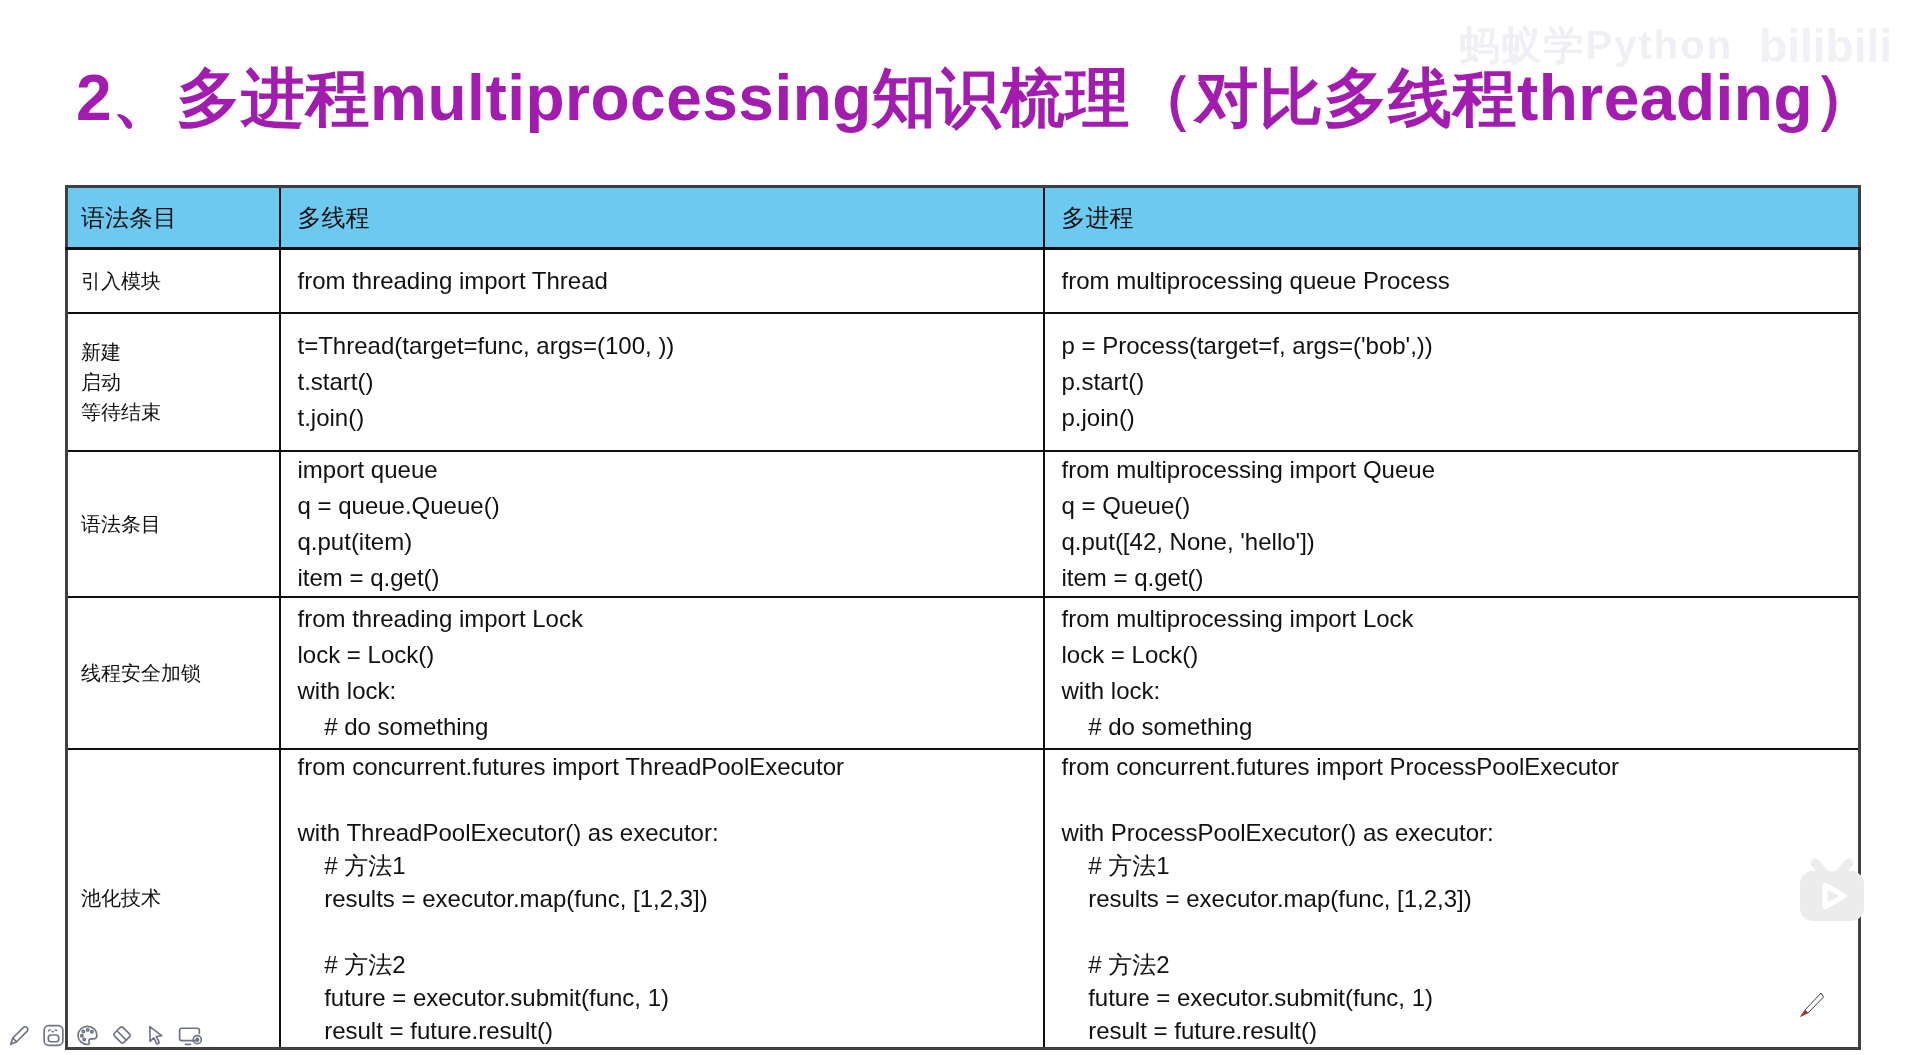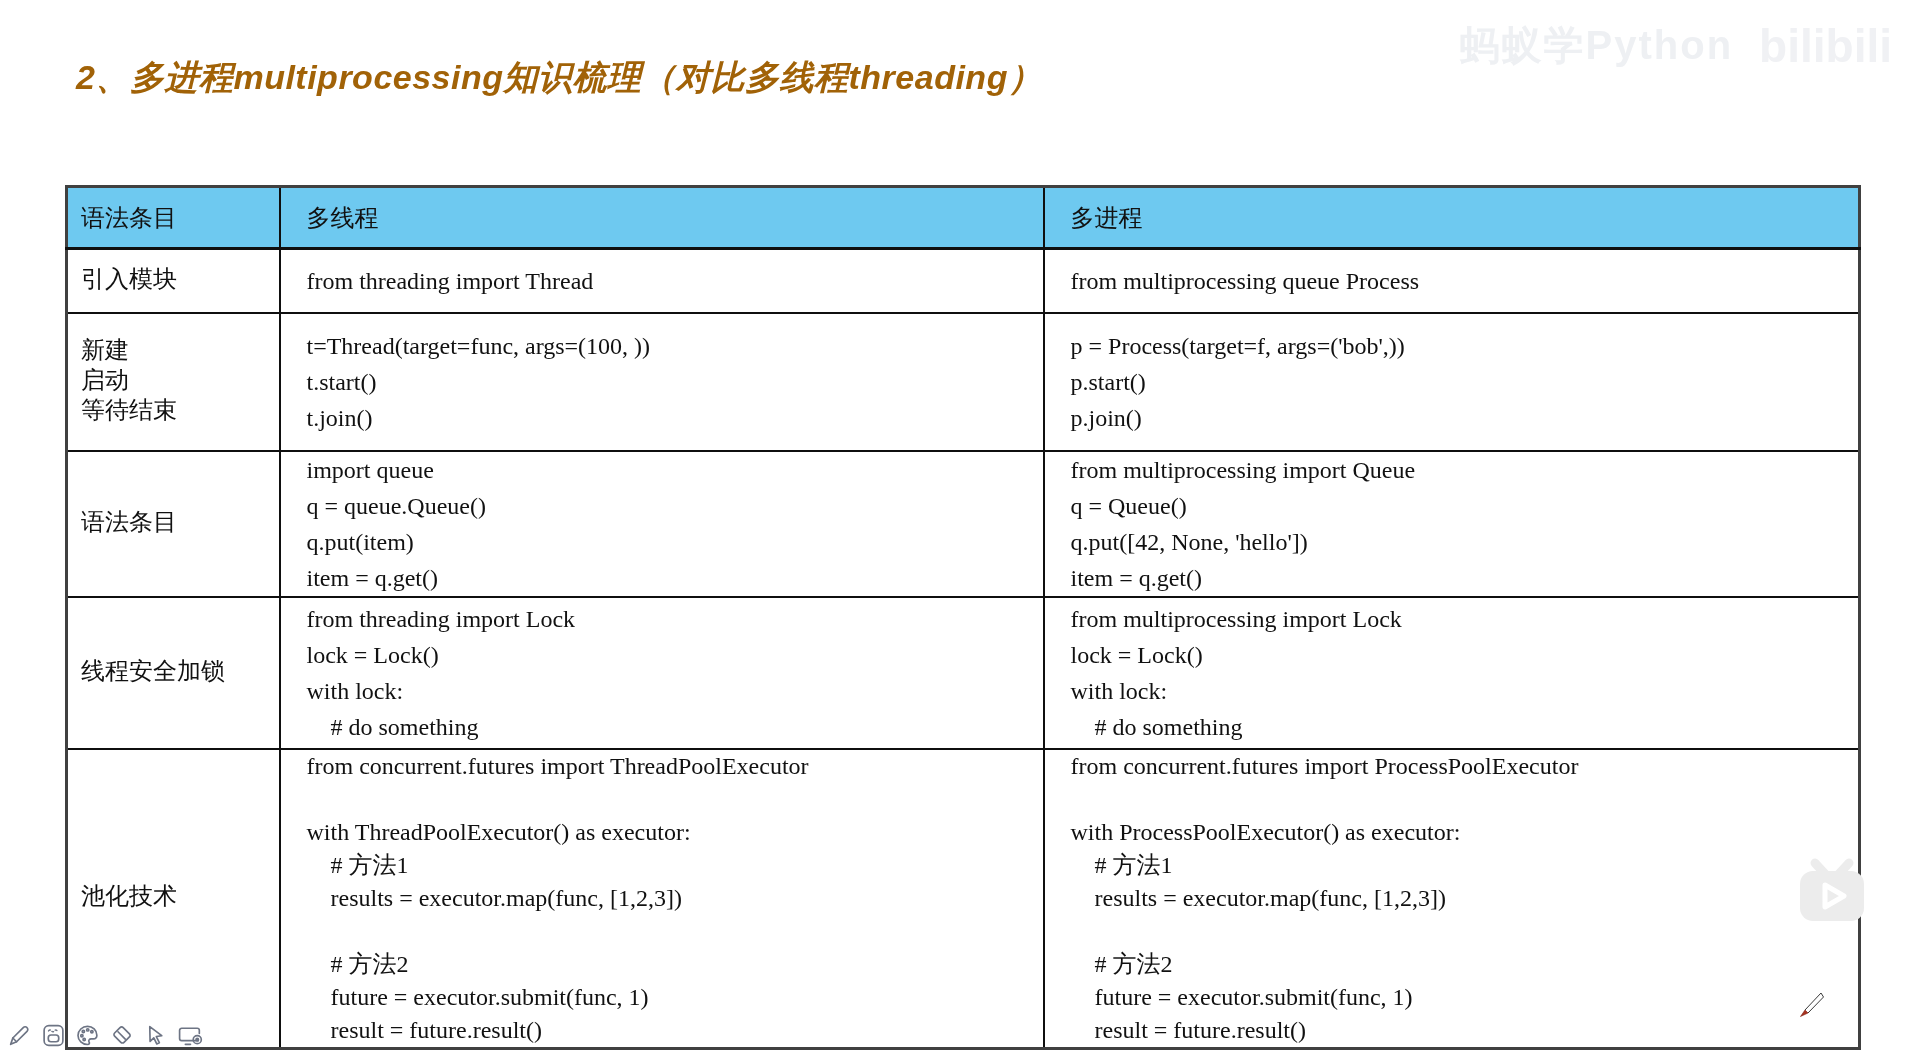--- a/index.html
+++ b/index.html
@@ -5,22 +5,22 @@
   * { margin:0; padding:0; box-sizing:border-box; }
   html,body { background:#ffffff; }
   body {
     position:relative; width:1920px; height:1055px; overflow:hidden;
     font-family:"Liberation Sans","DejaVu Sans",sans-serif;
   }
 
   
   .slide-title {
     position:absolute; left:76px; top:55px;
-    font-size:34px; font-weight:700; color:#a16207;
-    letter-spacing:0.5px; white-space:nowrap;font-style:italic;
+    font-size:64px; font-weight:700; color:#a21caf;
+    letter-spacing:0.5px; white-space:nowrap;
   }
 
   
   .watermark {
     position:absolute; top:18px; right:28px;
     display:flex; align-items:center; gap:26px;
     user-select:none; pointer-events:none;
   }
   .watermark .channel {
     font-size:40px; font-weight:700; color:#eef0f3; letter-spacing:2px;
@@ -37,26 +37,26 @@
   }
   table.cmp td, table.cmp th {
     border:2px solid #0f0f0f; vertical-align:middle;
     color:#111111; text-align:left;
   }
   table.cmp thead th {
     background:#6ec9f0; font-weight:400; font-size:24px;
     border-bottom:3px solid #0f0f0f; height:62px;
   }
   th.c1, td.c1 { padding-left:13px; }
-  th.c2, td.c2, th.c3, td.c3 { padding-left:26px;margin-left:28px; }
+  th.c2, td.c2, th.c3, td.c3 { padding-left:17px;margin-left:28px; }
   td.c1 {
-    font-size:24px; line-height:30px; white-space:pre-line;font-family:Liberation Mono, monospace;
+    font-size:20px; line-height:30px; white-space:pre-line;
   }
   td.code {
-    font-family:Liberation Serif, serif;
+    font-family:Liberation Sans, sans-serif;
     font-size:24px; line-height:36px; white-space:pre;
   }
   tr.r1 { height:64px; }
   tr.r2 { height:138px; }
   tr.r3 { height:146px; }
   tr.r4 { height:152px; }
   tr.r5 { height:289px; }
   tr.r5 td.code { line-height:33px; }
 
   

